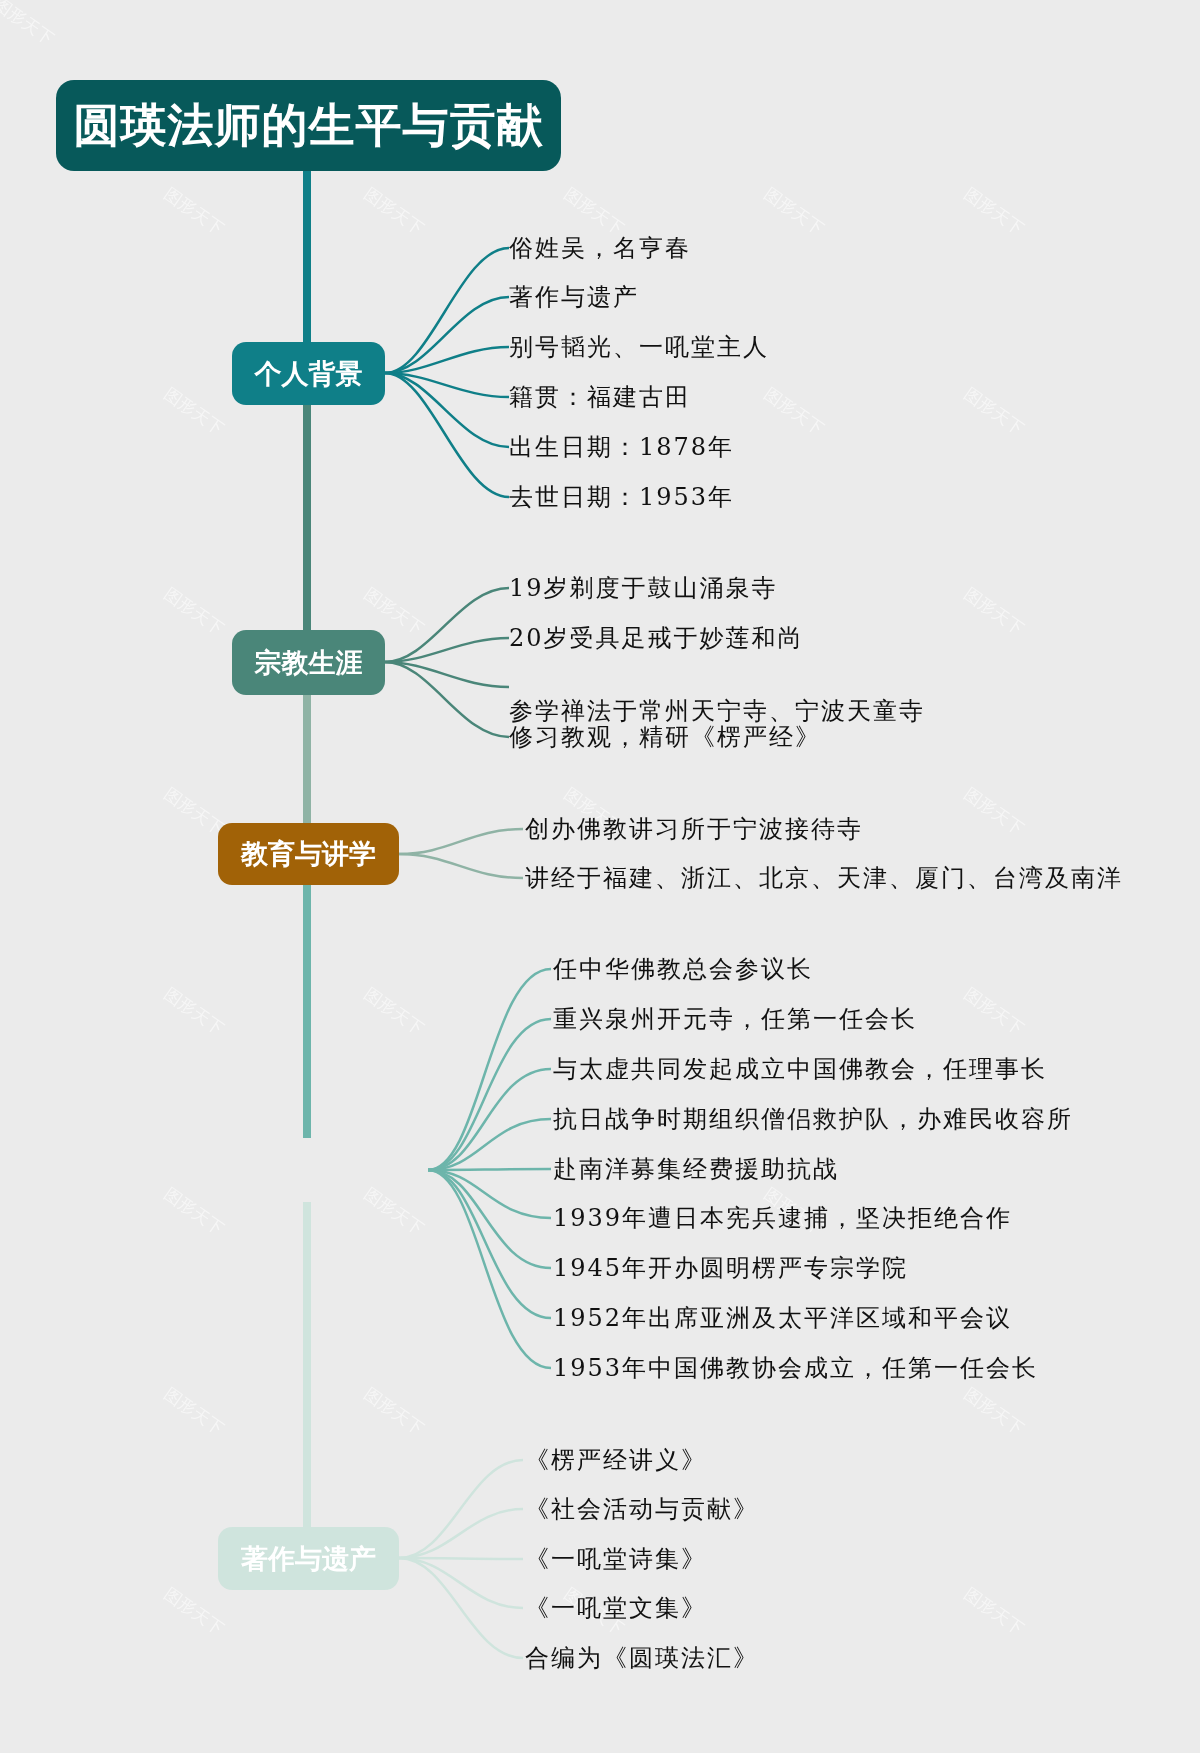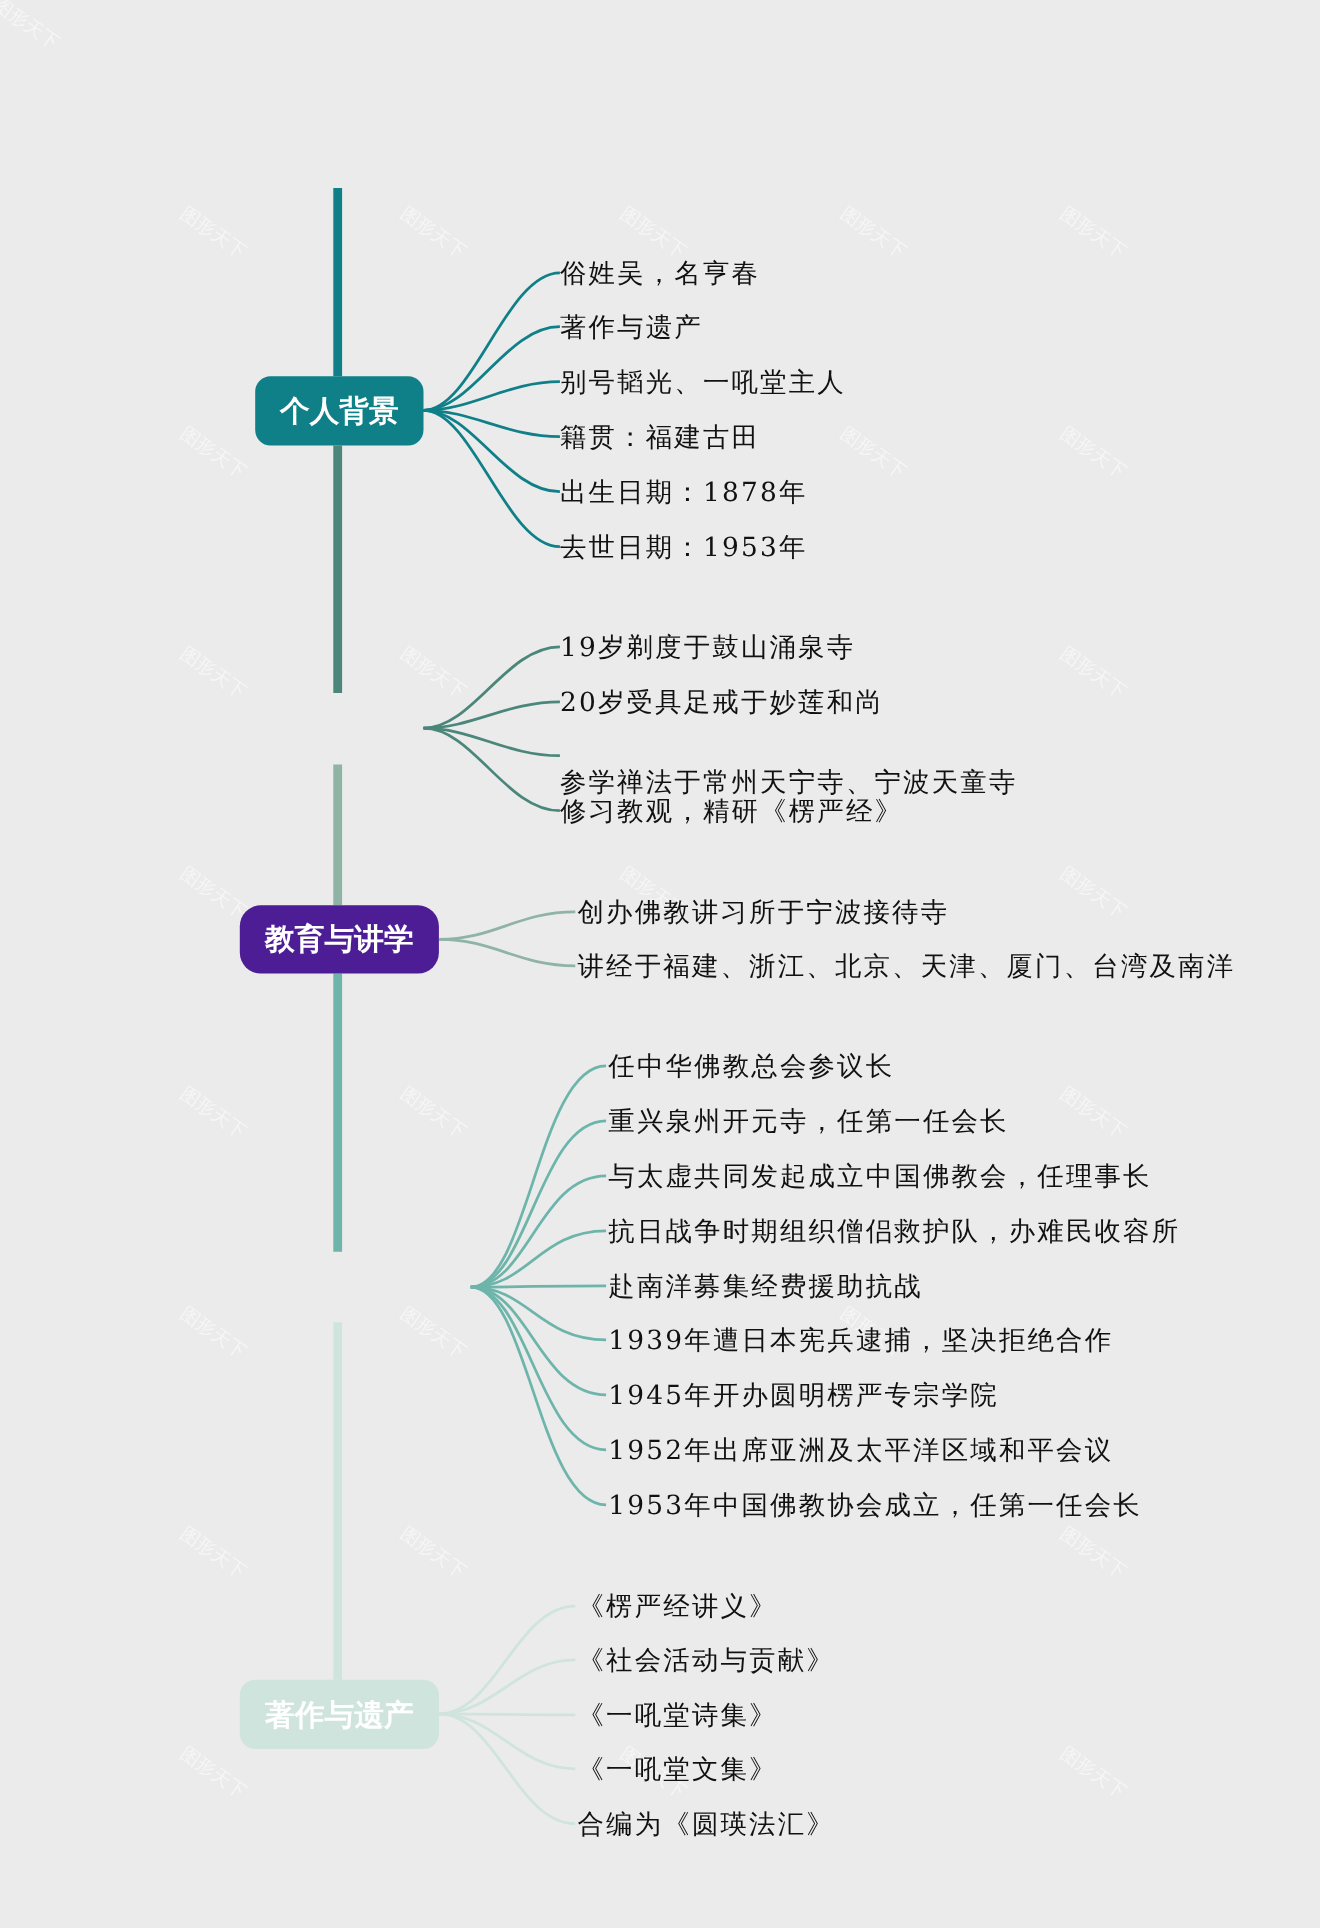--- a/index.html
+++ b/index.html
@@ -112,39 +112,41 @@
 
     <g fill="none" stroke="#cfe4dd" stroke-width="2.5">
       <path d="M399 1558 C 450 1558, 470 1460, 523 1460"></path>
       <path d="M399 1558 C 450 1558, 470 1509, 523 1509"></path>
       <path d="M399 1558 C 450 1558, 470 1559, 523 1559"></path>
       <path d="M399 1558 C 450 1558, 470 1608, 523 1608"></path>
       <path d="M399 1558 C 450 1558, 470 1658, 523 1658"></path>
     </g>
   </svg>
 
+  <div class="title-box">圆瑛法师的生平与贡献</div>
 
   <div class="node" style="left:232px;top:342px;width:153px;height:63px;background:#0f7f88;">个人背景</div>
   <div>
     <div class="leaf" style="left:509px;top:233px">俗姓吴，名亨春</div>
     <div class="leaf" style="left:509px;top:282px">著作与遗产</div>
     <div class="leaf" style="left:509px;top:332px">别号韬光、一吼堂主人</div>
     <div class="leaf" style="left:509px;top:382px">籍贯：福建古田</div>
     <div class="leaf" style="left:509px;top:432px">出生日期：1878年</div>
     <div class="leaf" style="left:509px;top:482px">去世日期：1953年</div>
   </div>
 
+  <div class="node" style="left:232px;top:630px;width:153px;height:65px;background:#4a8679;">宗教生涯</div>
   <div>
     <div class="leaf" style="left:509px;top:573px">19岁剃度于鼓山涌泉寺</div>
     <div class="leaf" style="left:509px;top:623px">20岁受具足戒于妙莲和尚</div>
     <div class="leaf" style="left:509px;top:696px">参学禅法于常州天宁寺、宁波天童寺</div>
     <div class="leaf" style="left:509px;top:722px">修习教观，精研《楞严经》</div>
   </div>
 
-  <div class="node" style="left:218px;top:823px;width:181px;height:62px;background:#4c1d95;border-radius:19px;">教育与讲学</div>
+  <div class="node" style="left:218px;top:823px;width:181px;height:62px;background:#a16207;">教育与讲学</div>
   <div>
     <div class="leaf" style="left:525px;top:814px">创办佛教讲习所于宁波接待寺</div>
     <div class="leaf" style="left:525px;top:863px">讲经于福建、浙江、北京、天津、厦门、台湾及南洋</div>
   </div>
 
   <div>
     <div class="leaf" style="left:553px;top:954px">任中华佛教总会参议长</div>
     <div class="leaf" style="left:553px;top:1004px">重兴泉州开元寺，任第一任会长</div>
     <div class="leaf" style="left:553px;top:1054px">与太虚共同发起成立中国佛教会，任理事长</div>
     <div class="leaf" style="left:553px;top:1104px">抗日战争时期组织僧侣救护队，办难民收容所</div>

